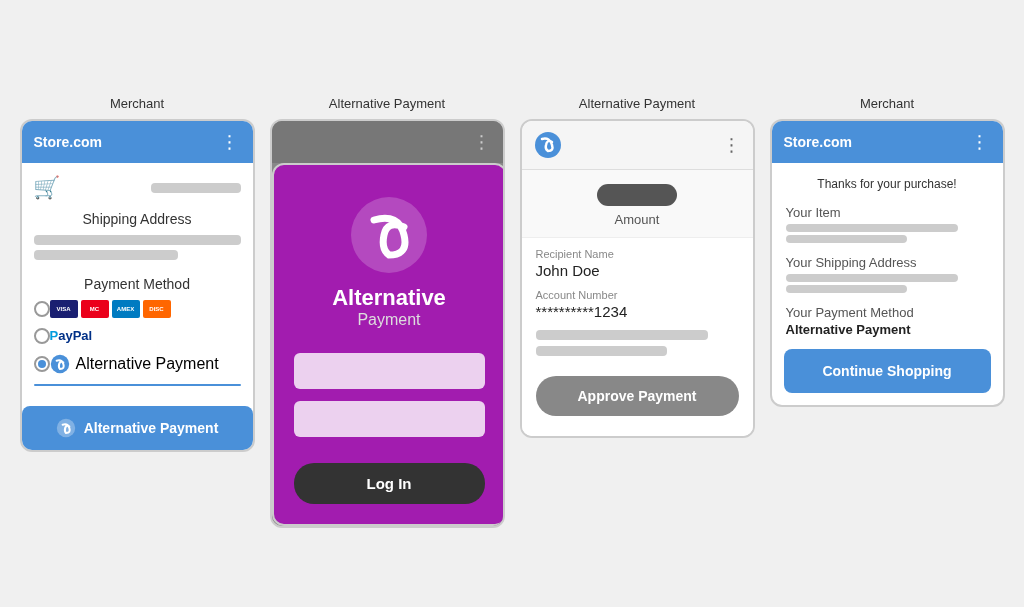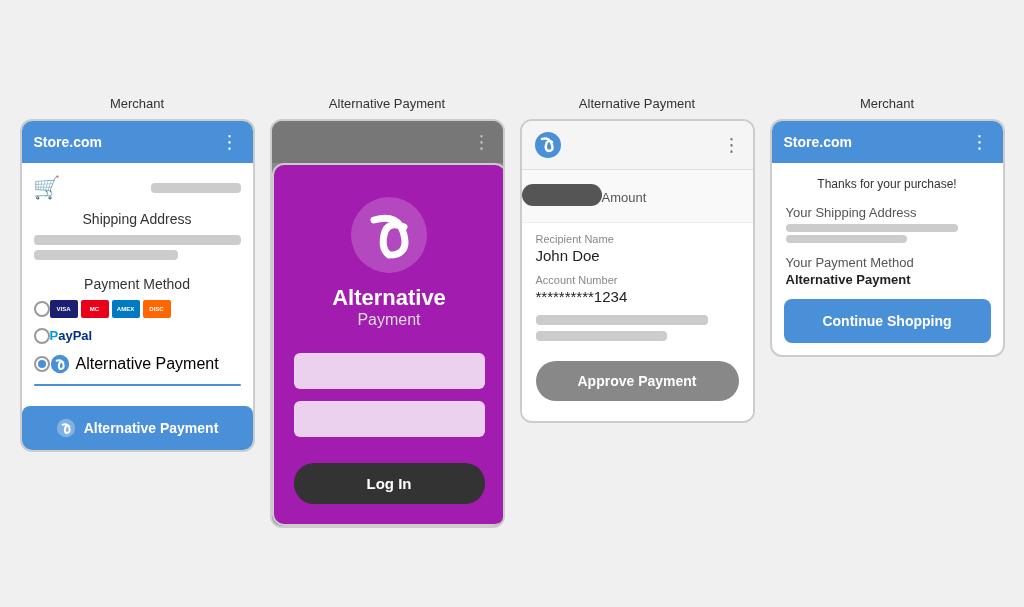--- a/index.html
+++ b/index.html
@@ -199,21 +199,21 @@
       background: #f5f5f5;
       border-bottom: 1px solid #ddd;
       padding: 10px 12px;
       display: flex;
       align-items: center;
       justify-content: space-between;
     }
     .dots-gray { color: #666; font-size: 18px; }
     .amount-section {
       display: flex;
-      flex-direction: row;
+      flex-direction: column;
       align-items: center;
       padding: 14px 0 10px;
       background: #f9f9f9;
       border-bottom: 1px solid #eee;
     }
     .amount-pill {
       background: #555;
       border-radius: 20px;
       height: 22px;
       width: 80px;
@@ -447,20 +447,25 @@
       <div class="phone">
 
         <div class="phone-header-blue">
           <span class="header-title-white">Store.com</span>
           <span class="dots-icon">⋮</span>
         </div>
 
         <div class="success-body">
           <div class="thanks-text">Thanks for your purchase!</div>
 
+          <div class="success-section">
+            <div class="success-label">Your Item</div>
+            <div class="success-bar"></div>
+            <div class="success-bar-short"></div>
+          </div>
 
           <div class="success-section">
             <div class="success-label">Your Shipping Address</div>
             <div class="success-bar"></div>
             <div class="success-bar-short"></div>
           </div>
 
           <div class="success-section">
             <div class="success-pay-label">Your Payment Method</div>
             <div class="success-pay-value">Alternative Payment</div>

